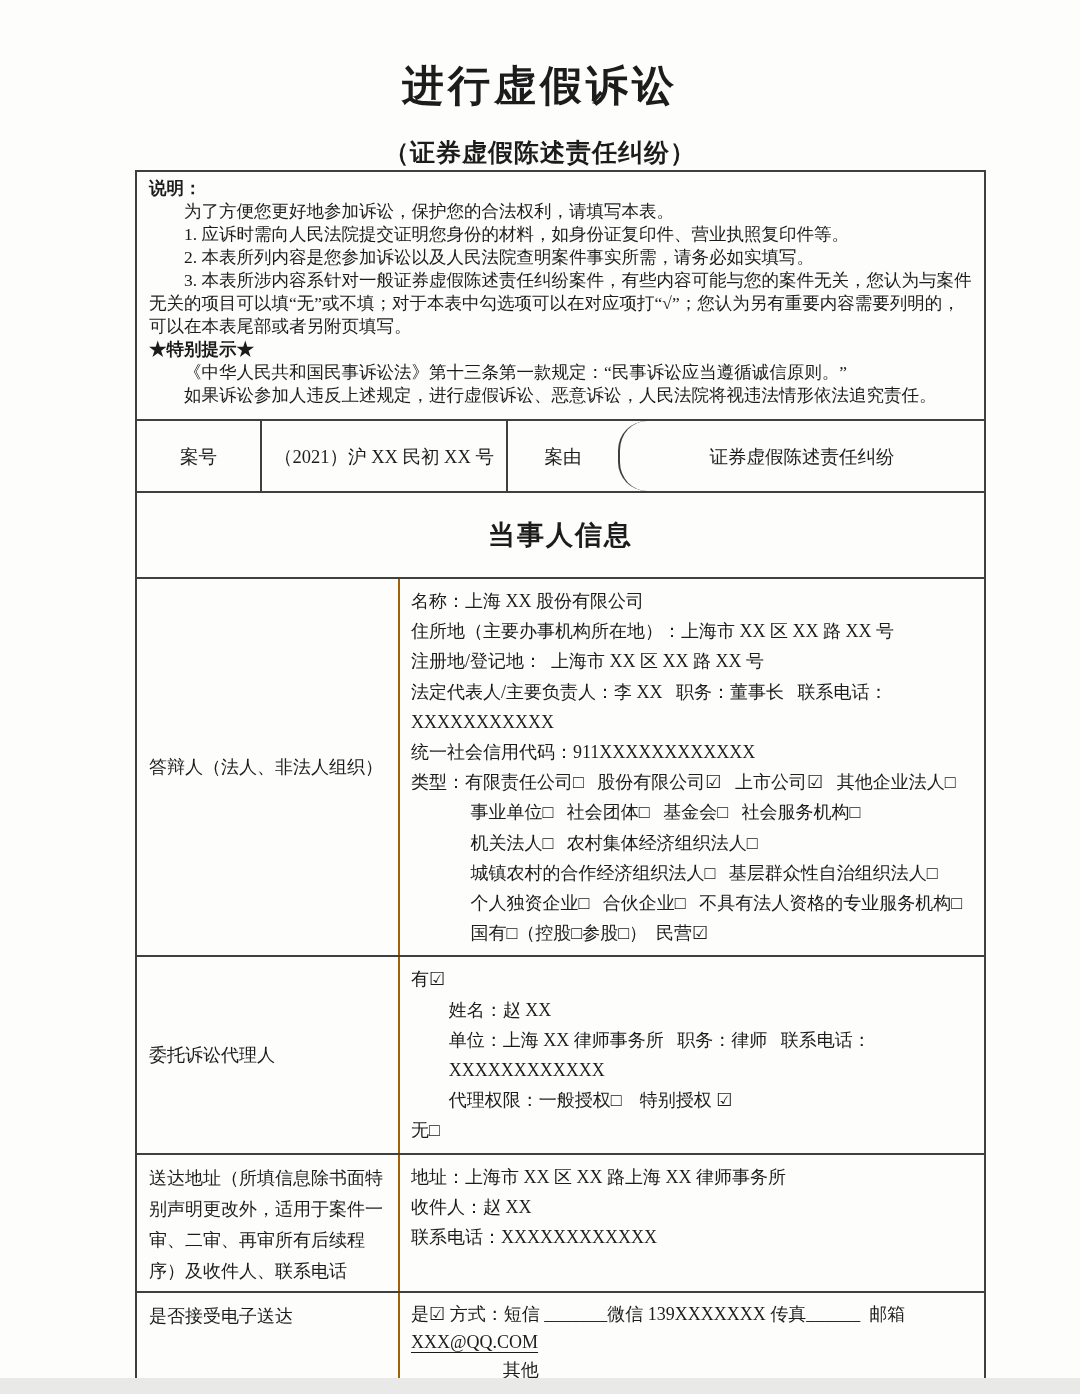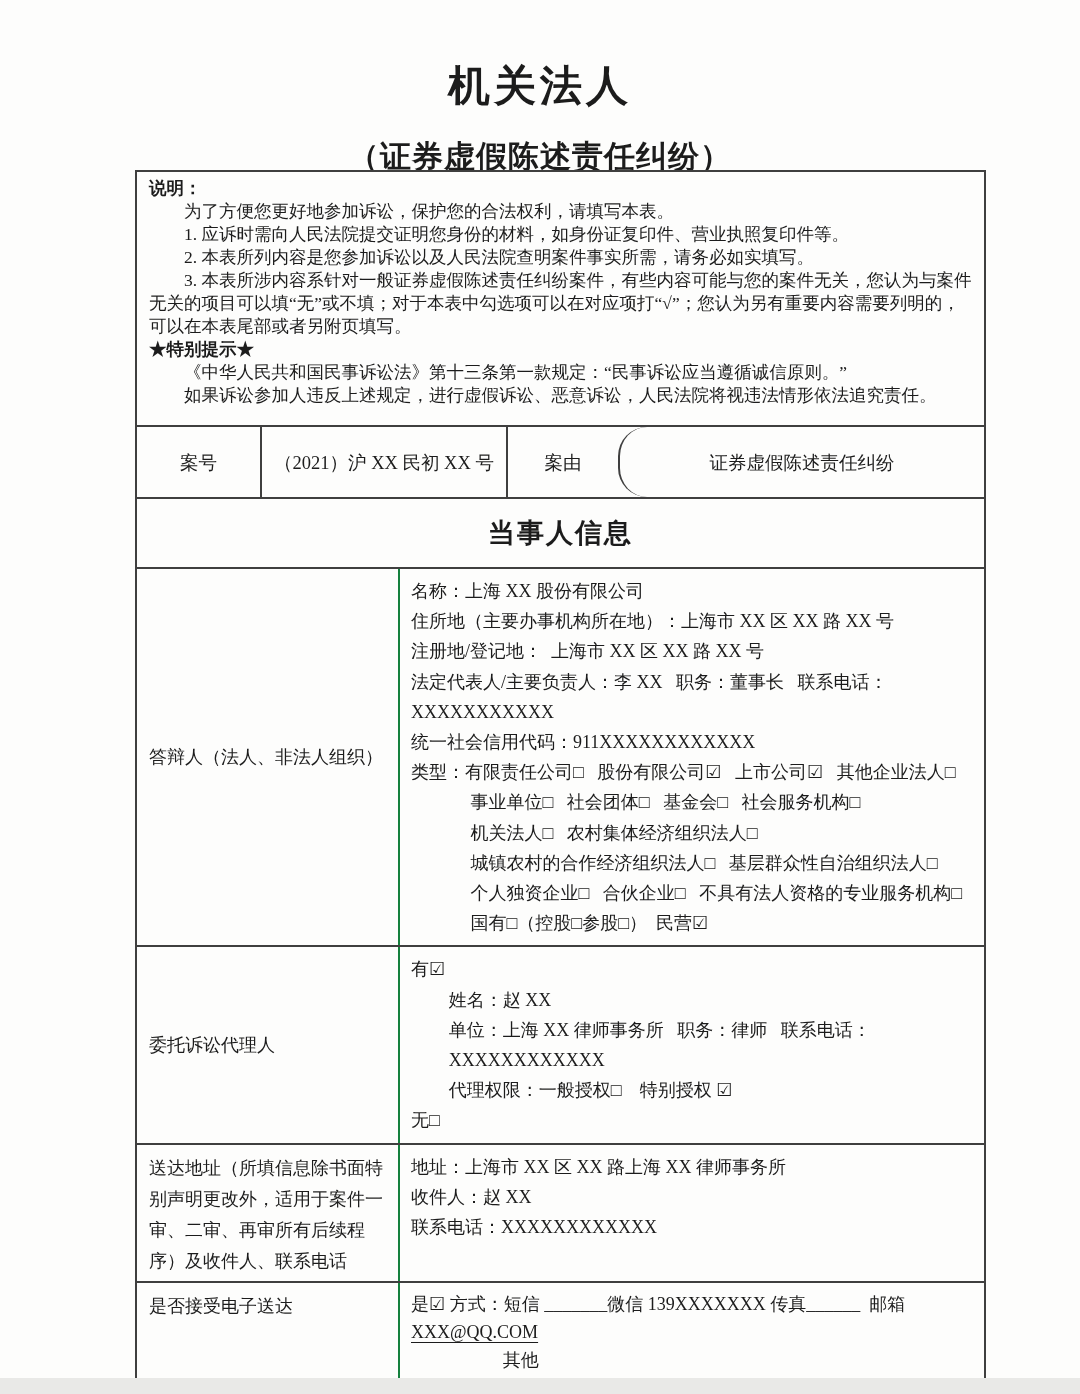--- a/index.html
+++ b/index.html
@@ -11,64 +11,64 @@
     font-family: "Liberation Serif", serif;
     color: #1c1c1c;
     position: relative;
     overflow: hidden;
   }
   .sheet { position: absolute; top: 0; left: 0; width: 1080px; height: 1378px; background: #fdfdfc; }
   .bottom-shade { position: absolute; left: 0; top: 1378px; width: 1080px; height: 16px; background: #e9e9e7; }
 
   .titles { text-align: center; padding-top: 58px; }
   .main-title { font-size: 42px; font-weight: bold; letter-spacing: 4px; }
-  .sub-title { font-size: 31px; font-weight: bold; margin-top: 22px; letter-spacing: 1px; }
+  .sub-title { font-size: 25px; font-weight: bold; margin-top: 22px; letter-spacing: 1px; }
 
   .form { position: absolute; left: 135px; top: 170px; width: 851px; border: 2px solid #3f3f3f; background: #fdfdfc; }
   .row { display: flex; border-top: 2px solid #3f3f3f; }
   .row:first-child { border-top: none; }
 
   
-  .instructions { padding: 5px 12px 18px 12px; font-size: 17.5px; line-height: 23px; }
+  .instructions { padding: 5px 12px 12px 12px; font-size: 17.5px; line-height: 23px; }
   .instructions p { text-indent: 2em; }
   .instructions p.noindent { text-indent: 0; }
   .bold { font-weight: bold; }
 
   
   .case-row { height: 72px; }
   .case-cell {
     display: flex; align-items: center; justify-content: center;
     font-size: 18.5px; border-left: 2px solid #3f3f3f; text-align: center;
   }
   .case-cell:first-child { border-left: none; }
   .c1 { width: 123px; } .c2 { width: 246px; } .c3 { width: 112px; } .c4 { flex: 1; border-radius: 29px; }
 
   
-  .party-header { height: 68px; display: flex; align-items: center; justify-content: center;
+  .party-header { height: 84px; display: flex; align-items: center; justify-content: center;
     font-size: 27px; font-weight: bold; letter-spacing: 2px; }
 
   
-  .label-cell { width: 263px; border-right: 2px solid #15803d; font-size: 18px;
+  .label-cell { width: 263px; border-right: 2px solid #a16207; font-size: 18px;
     display: flex; flex-direction: column; justify-content: center; padding: 4px 10px 4px 12px; line-height: 31px; }
   .label-top { justify-content: flex-start; padding-top: 8px; }
   .detail-cell { flex: 1; padding: 7px 6px 7px 11px; font-size: 18px; border-radius: 27px; }
   .line { line-height: 30.2px; white-space: pre-wrap; }
   .lh28 .line { line-height: 28px; }
   .ind2 { padding-left: 2.1em; }
   .ind3 { padding-left: 3.3em; }
   .ind5 { padding-left: 5.1em; }
   .uline { text-decoration: underline; text-underline-offset: 4px; }
 </style>
 </head>
 <body>
 
 <div class="sheet">
 
   <div class="titles">
-    <div class="main-title">机关法人</div>
+    <div class="main-title">进行虚假诉讼</div>
     <div class="sub-title">（证券虚假陈述责任纠纷）</div>
   </div>
 
   <div class="form">
 
     <div class="row">
       <div class="instructions">
         <p class="noindent bold">说明：</p>
         <p>为了方便您更好地参加诉讼，保护您的合法权利，请填写本表。</p>
         <p>1. 应诉时需向人民法院提交证明您身份的材料，如身份证复印件、营业执照复印件等。</p>

